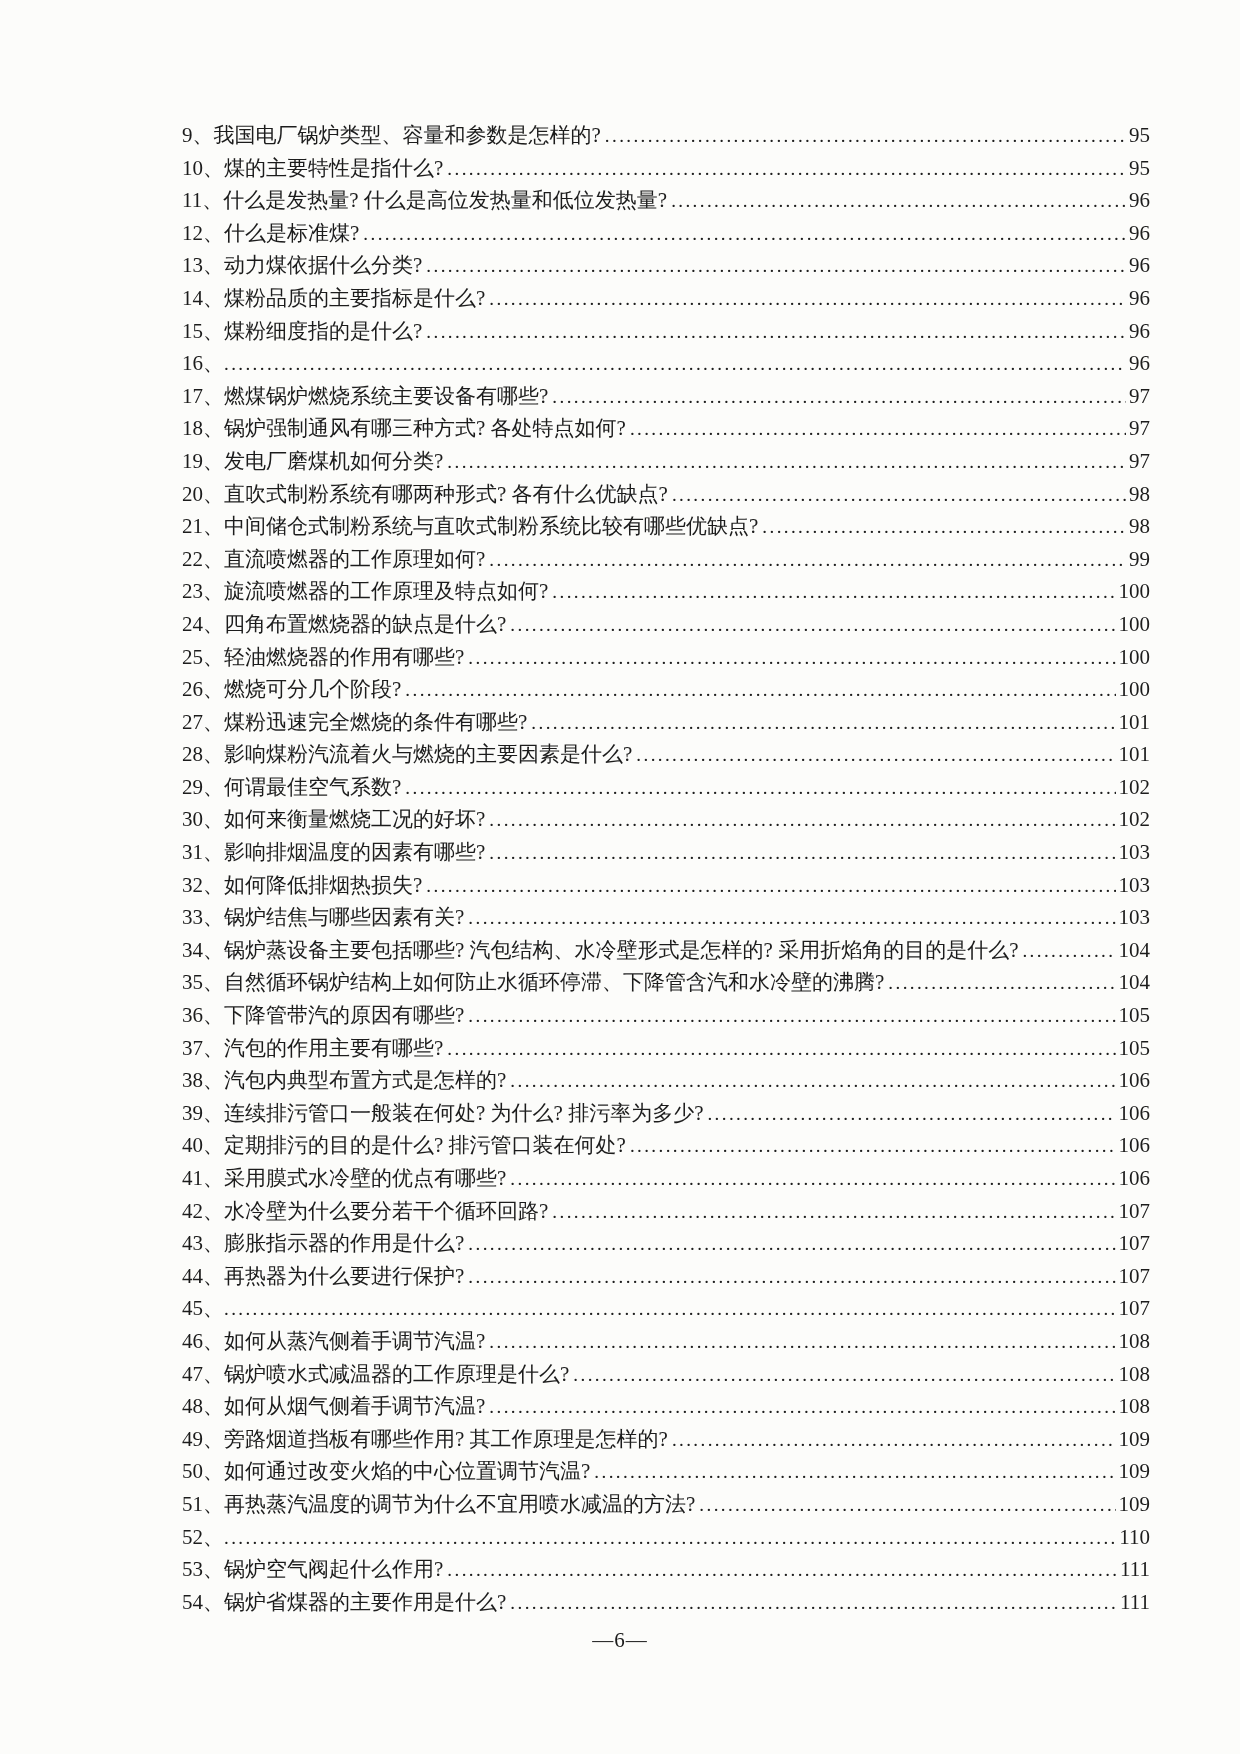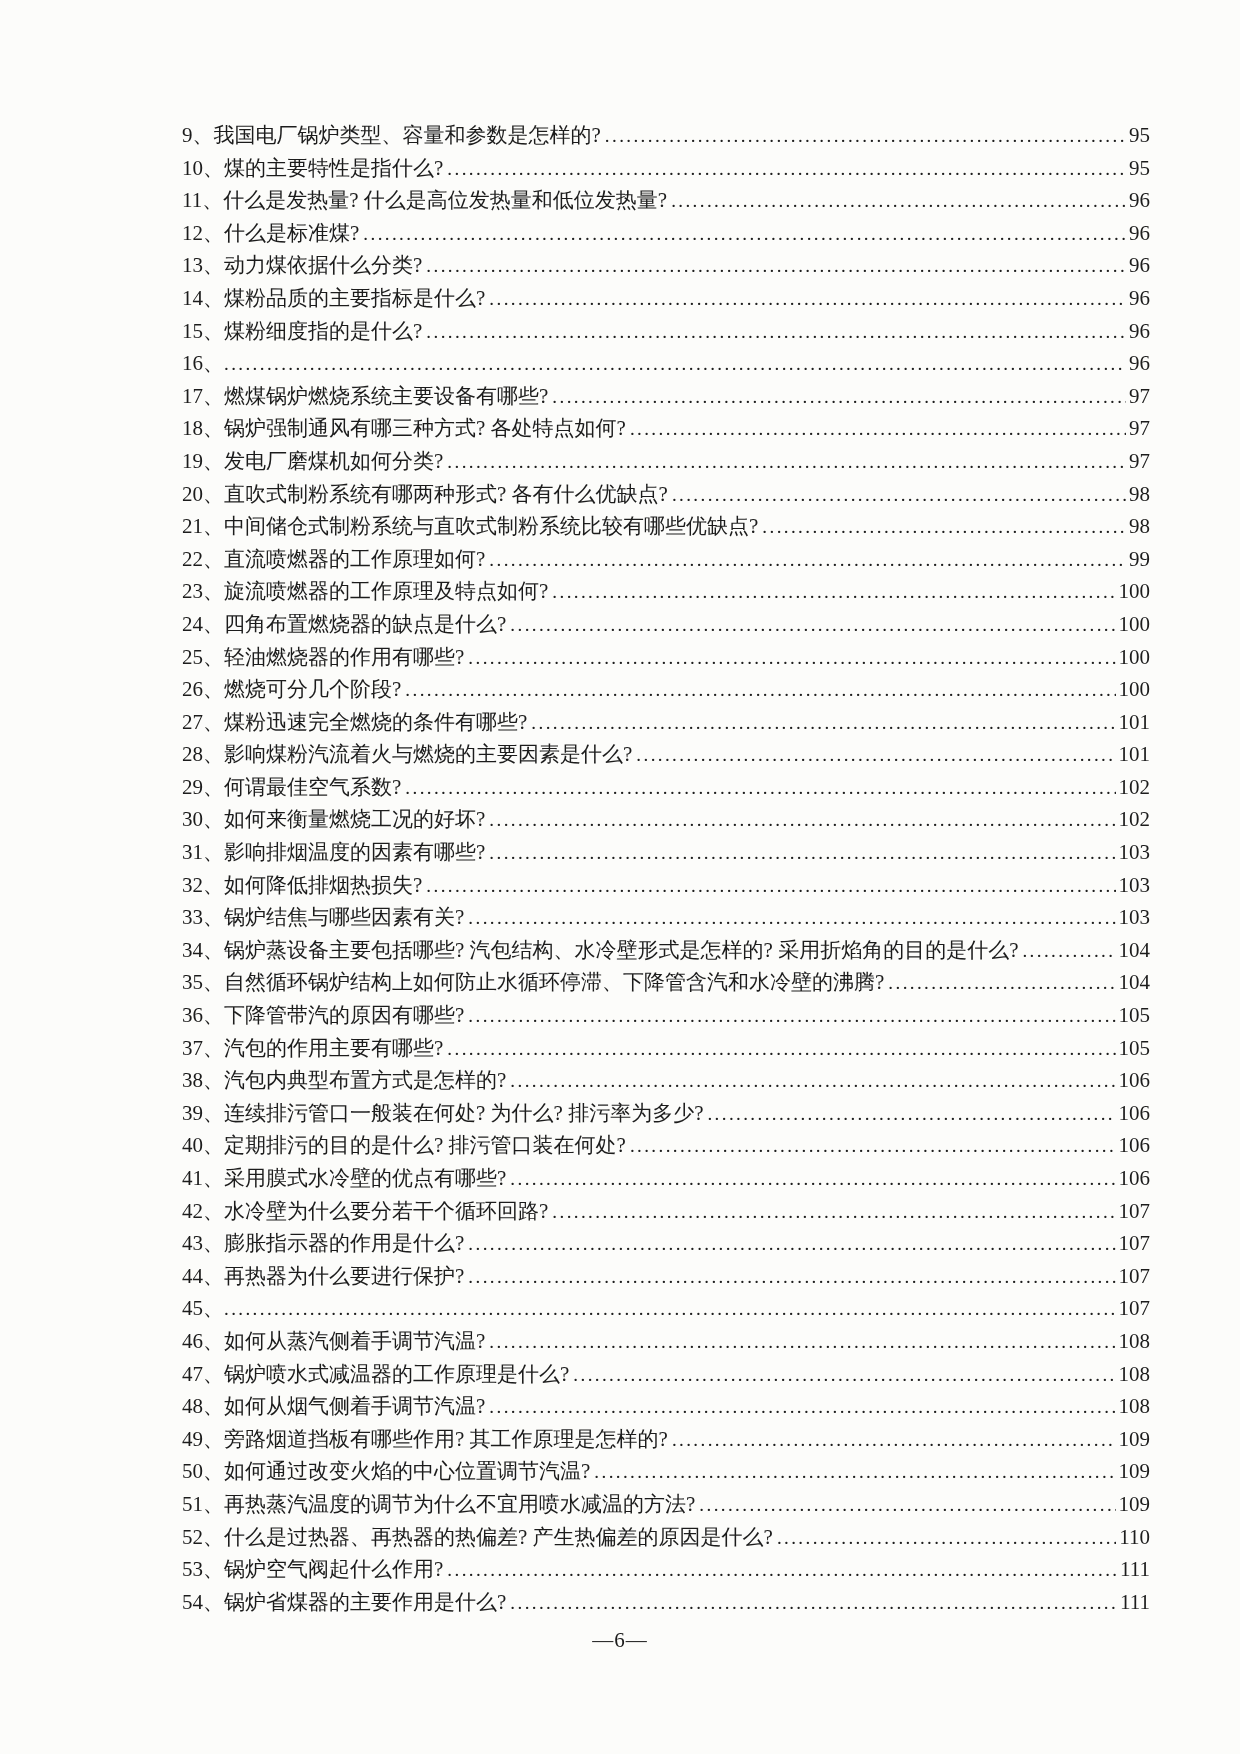--- a/index.html
+++ b/index.html
@@ -367,21 +367,20 @@
 
   <div class="toc-row">
     <span class="toc-num">51、</span>
     <span class="toc-title">再热蒸汽温度的调节为什么不宜用喷水减温的方法?</span>
     <span class="toc-leader"></span>
     <span class="toc-page">109</span>
   </div>
 
   <div class="toc-row">
     <span class="toc-num">52、</span>
-    <span class="toc-title">什么是过热器、再热器的热偏差? 产生热偏差的原因是什么?</span>
     <span class="toc-leader"></span>
     <span class="toc-page">110</span>
   </div>
 
   <div class="toc-row">
     <span class="toc-num">53、</span>
     <span class="toc-title">锅炉空气阀起什么作用?</span>
     <span class="toc-leader"></span>
     <span class="toc-page">111</span>
   </div>

